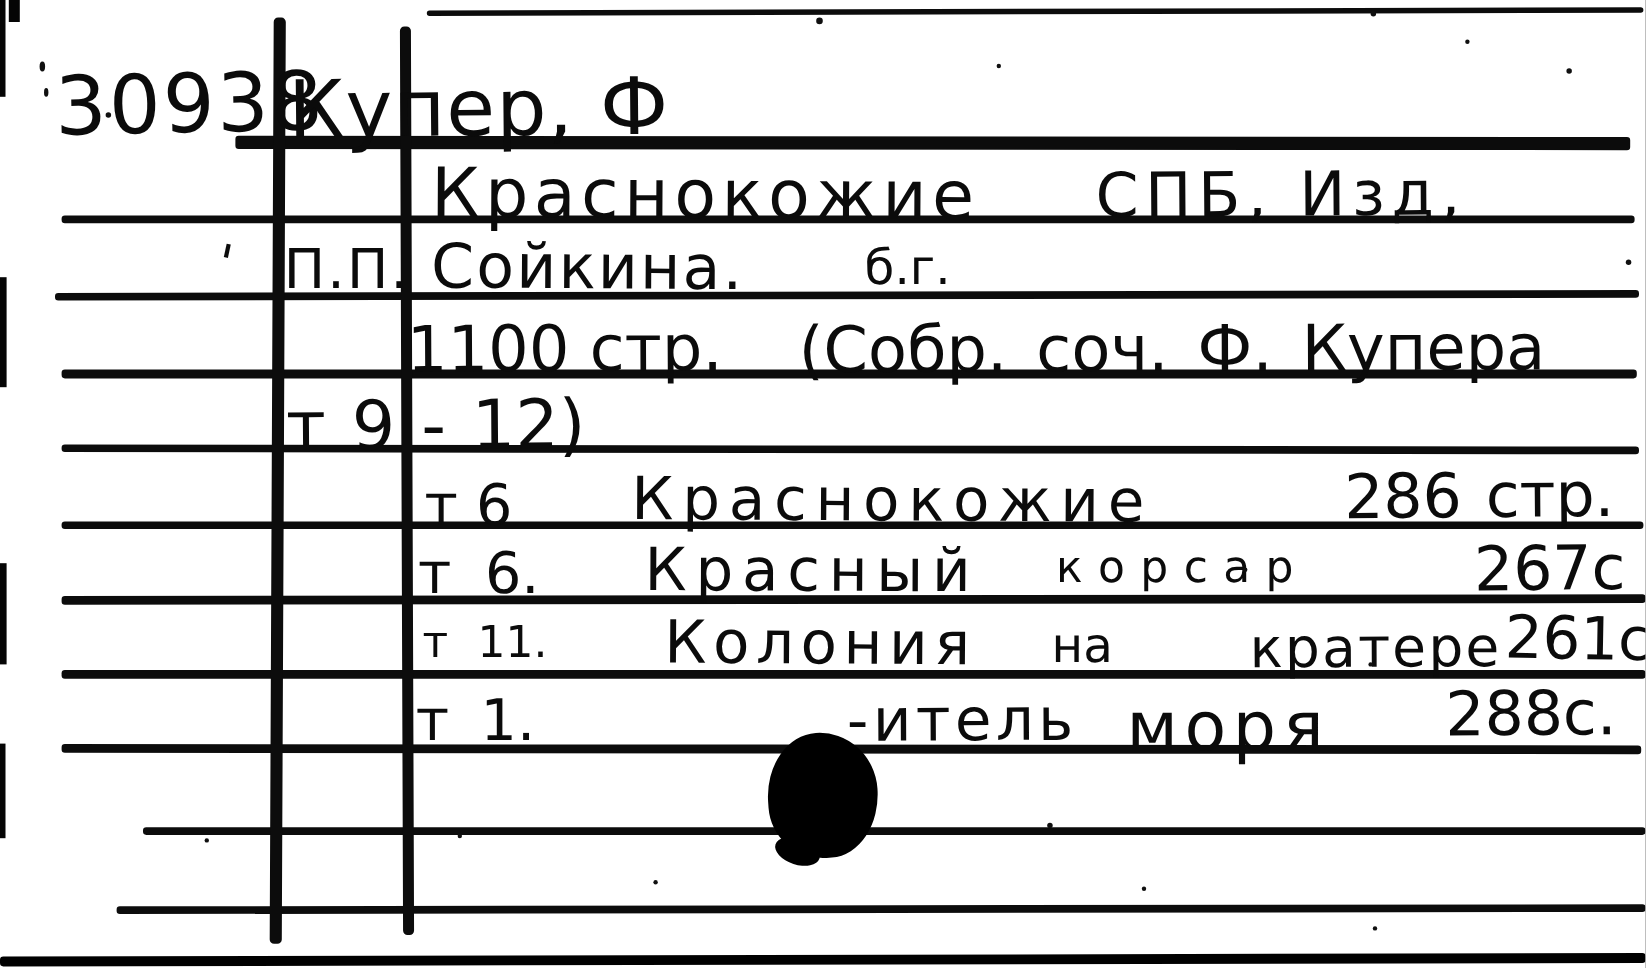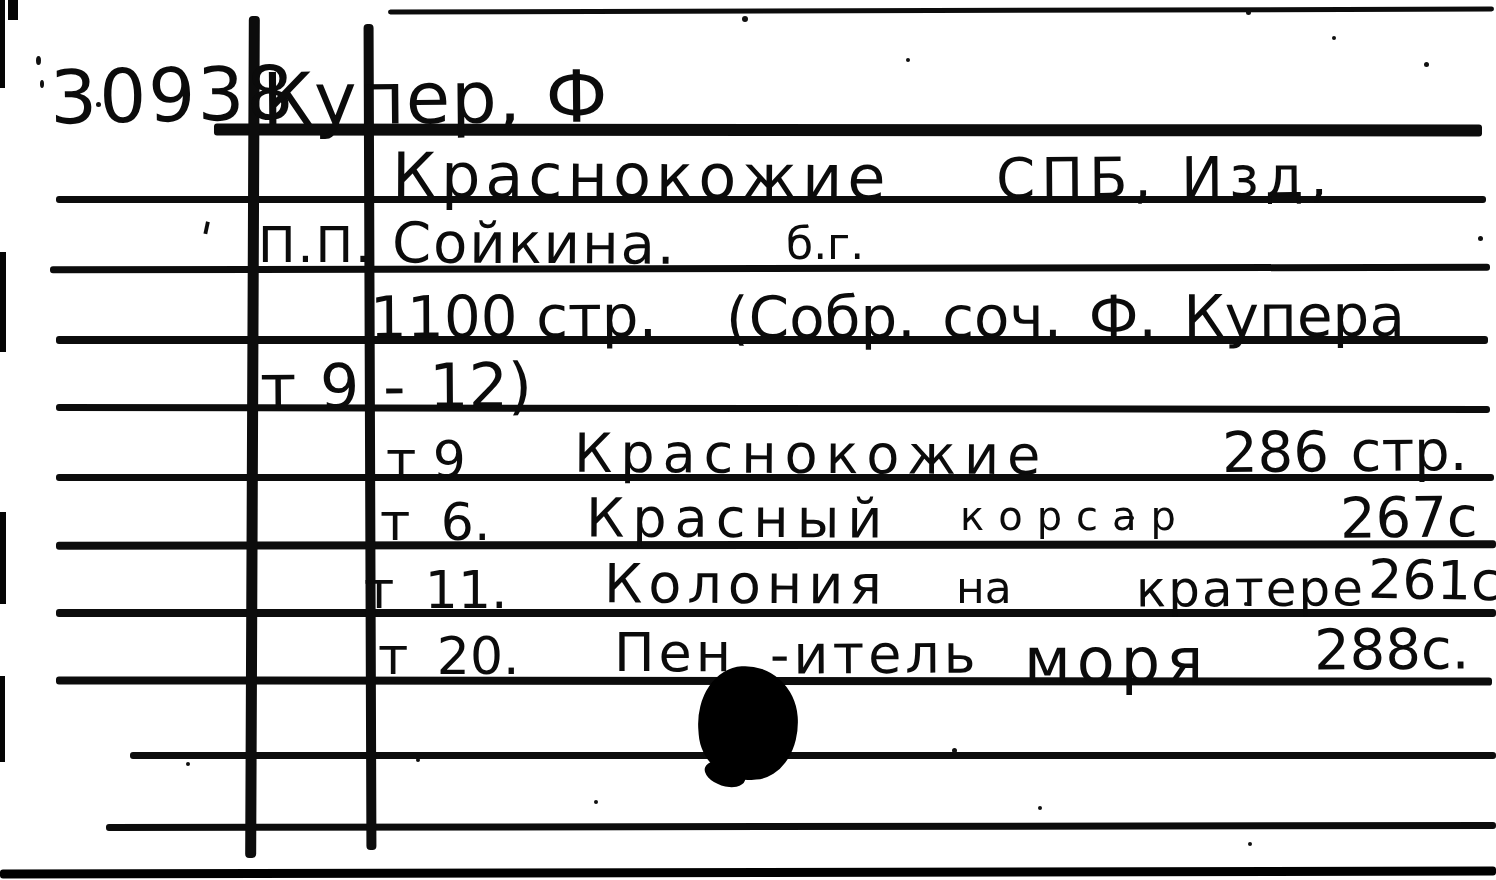--- a/index.html
+++ b/index.html
@@ -47,37 +47,36 @@
 
   <span class="ink" style="left:258px;top:220px;font-size:50px;letter-spacing:2px">П.П.</span>
   <span class="ink" style="left:392px;top:216px;font-size:56px;letter-spacing:2px;transform:rotate(0.3deg)">Сойкина.</span>
   <span class="ink" style="left:786px;top:222px;font-size:44px">б.г.</span>
   <span class="ink" style="left:198px;top:216px;font-size:46px;transform:rotate(12deg)">'</span>
 
   <span class="ink" style="left:370px;top:288px;font-size:58px;transform:rotate(-0.3deg)">1100 стр.</span>
   <span class="ink" style="left:726px;top:288px;font-size:58px;word-spacing:8px;transform:rotate(-0.2deg)">(Собр. соч. Ф. Купера</span>
   <span class="ink" style="left:260px;top:356px;font-size:62px;word-spacing:4px;transform:rotate(-0.4deg)">т 9 - 12)</span>
 
-  <span class="ink" style="left:386px;top:434px;font-size:52px">т 9</span>
+  <span class="ink" style="left:386px;top:434px;font-size:52px">т 6</span>
   <span class="ink" style="left:574px;top:428px;font-size:54px;letter-spacing:8px;transform:rotate(0.3deg)">Краснокожие</span>
   <span class="ink" style="left:1222px;top:424px;font-size:56px;word-spacing:4px;transform:rotate(-0.5deg)">286 стр.</span>
 
   <span class="ink" style="left:380px;top:496px;font-size:52px;word-spacing:14px">т 6.</span>
   <span class="ink" style="left:586px;top:492px;font-size:54px;letter-spacing:8px;transform:rotate(0.2deg)">Красный</span>
   <span class="ink" style="left:960px;top:496px;font-size:40px;letter-spacing:14px">корсар</span>
   <span class="ink" style="left:1340px;top:490px;font-size:56px;transform:rotate(-0.6deg)">267с</span>
 
-  <span class="ink" style="left:364px;top:564px;font-size:52px;word-spacing:14px">т 11.</span>
+  <span class="ink" style="left:384px;top:564px;font-size:40px;word-spacing:14px">т 11.</span>
   <span class="ink" style="left:604px;top:558px;font-size:54px;letter-spacing:6px;transform:rotate(0.3deg)">Колония</span>
   <span class="ink" style="left:956px;top:566px;font-size:44px">на</span>
   <span class="ink" style="left:1136px;top:564px;font-size:50px;letter-spacing:2px;transform:rotate(-0.3deg)">кратере</span>
   <span class="ink" style="left:1368px;top:554px;font-size:54px;transform:rotate(1deg)">261с</span>
 
-  <span class="ink" style="left:378px;top:630px;font-size:52px;word-spacing:12px">т 20.</span>
-  <span class="ink" style="left:614px;top:626px;font-size:54px;letter-spacing:4px">Пен</span>
+  <span class="ink" style="left:378px;top:630px;font-size:52px;word-spacing:12px">т 1.</span>
   <span class="ink" style="left:770px;top:628px;font-size:54px;letter-spacing:4px;transform:rotate(-0.3deg)">-итель</span>
   <span class="ink" style="left:1024px;top:630px;font-size:62px;letter-spacing:6px">моря</span>
   <span class="ink" style="left:1314px;top:622px;font-size:56px;transform:rotate(-0.4deg)">288с.</span>
 
   <div class="blot" style="left:698px;top:666px;width:100px;height:114px;border-radius:50% 55% 48% 52% / 55% 50% 55% 45%;transform:rotate(-4deg)"></div>
   <div class="blot" style="left:704px;top:762px;width:42px;height:24px;border-radius:50%;transform:rotate(18deg)"></div>
 
   <div class="edge" style="left:0;top:0;width:5px;height:88px"></div>
   <div class="edge" style="left:0;top:252px;width:6px;height:100px"></div>
   <div class="edge" style="left:0;top:512px;width:6px;height:92px"></div>

